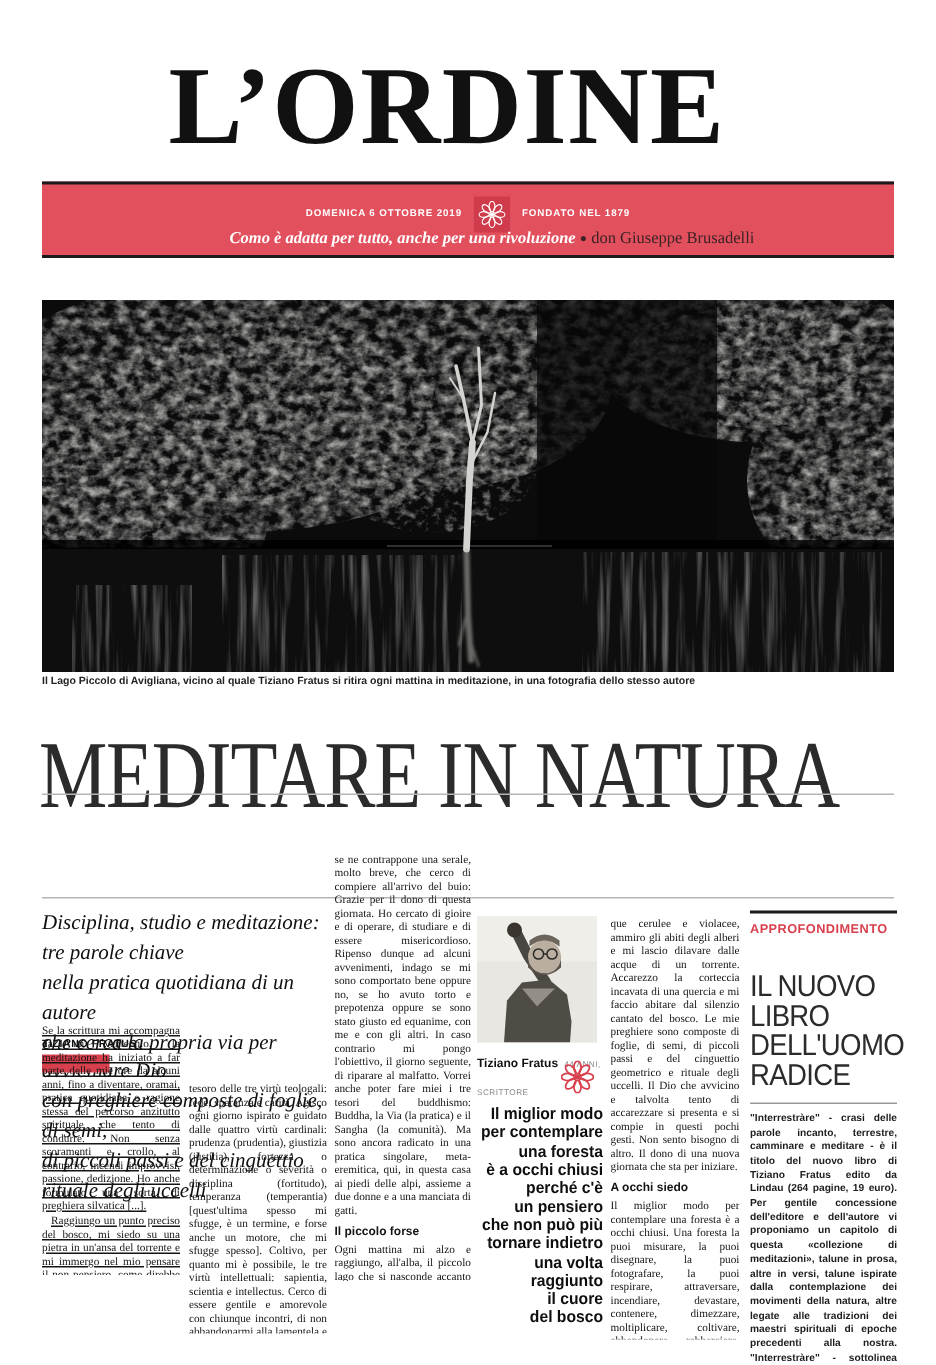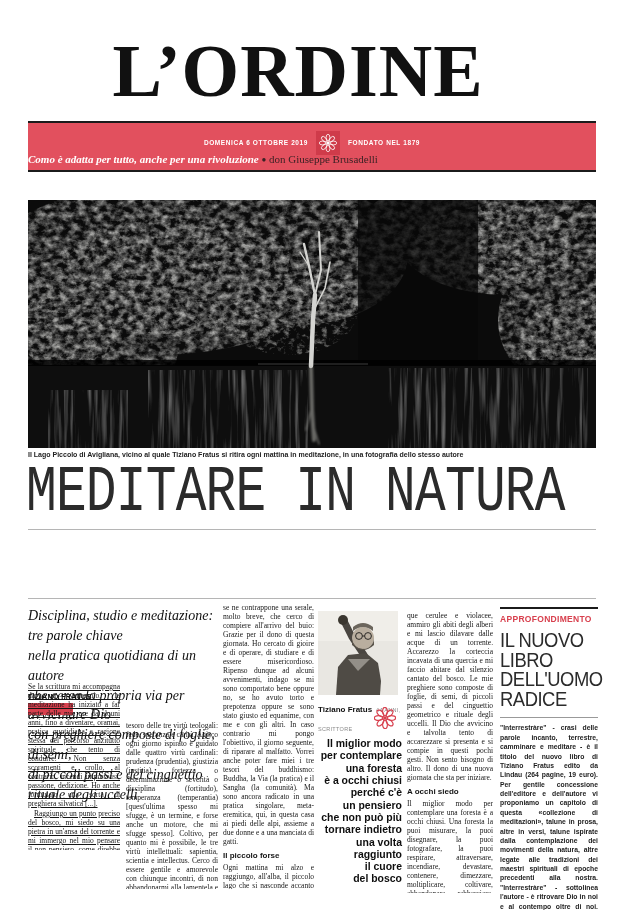--- a/index.html
+++ b/index.html
@@ -15,75 +15,75 @@
 
   
   #banner{left:28px;top:121px;width:568px;height:47px;background:#e2505e;
           border-top:2px solid #1b1b1b;border-bottom:2px solid #1b1b1b;}
   .banner-row{position:absolute;left:0;top:6px;width:100%;display:flex;
               justify-content:center;align-items:center;gap:8px;}
   .banner-small{font-family:"Liberation Sans",sans-serif;font-weight:bold;
                 font-size:6.5px;letter-spacing:.6px;color:#fff;}
   #rosette-square{width:24px;height:24px;background:#cf3b4a;display:flex;
                   align-items:center;justify-content:center;margin-top:2px;}
-  #tagline-row{position:absolute;left:0;top:30px;width:100%;text-align:left;
+  #tagline-row{position:absolute;left:16px;top:30px;width:100%;text-align:center;
                font-size:11px;color:#fff;}
   #tagline-row .tb{font-weight:bold;font-style:italic;}
   #tagline-row .dot{font-size:8px;vertical-align:1px;color:#3c2225;}
   #tagline-row .auth{color:#3c2225;}
 
   
   #lake{left:28px;top:200px;width:568px;height:248px;background:#0d0d0d;}
 
   
   #caption{left:28px;top:451px;width:568px;font-family:"Liberation Sans",sans-serif;
            font-weight:bold;font-size:7px;color:#222;}
 
   
-  .hl{left:26px;width:568px;font-family:Liberation Mono, monospace;
+  .hl{left:26px;width:568px;font-family:Liberation Serif, serif;
       font-weight:200;font-size:64px;line-height:1.0;color:#2b2b2b;
-      letter-spacing:-1px;white-space:nowrap;}
+      letter-spacing:-1px;white-space:nowrap;margin-top:24px;}
   .hl > span{display:inline-block;transform:scaleX(.80);transform-origin:left center;width:125%;}
   .rule{left:28px;width:568px;height:0;border-top:1px solid #b5b5b5;}
 
   
   #standfirst{left:28px;top:606px;width:200px;font-style:italic;font-size:14px;
               line-height:1.42;color:#101010;}
   #byline{left:28px;top:693px;font-family:"Liberation Sans",sans-serif;
           font-weight:bold;font-size:7px;letter-spacing:.4px;color:#111;}
   #byline-mark{left:28px;top:703px;width:45px;height:12px;background:#d8404e;}
 
   
   .col{font-size:7.5px;line-height:1.2;text-align:justify;color:#151515;overflow:hidden;}
   .col p{margin:0 0 1px 0;}
   .col p+p{text-indent:6px;}
   .subhead{font-family:"Liberation Sans",sans-serif;font-weight:bold;font-size:8px;
            margin:5px 0 2px 0;text-align:left;}
   #col1{left:28px;top:682px;width:92px;height:168px;text-decoration:underline;}
   #col2{left:126px;top:721px;width:92px;height:168px;}
-  #col3{left:223px;top:603px;width:91px;height:286px;}
+  #col3{left:223px;top:568px;width:91px;height:286px;}
   #col4{left:407px;top:611px;width:86px;height:282px;}
 
   
   #portrait{left:318px;top:611px;width:80px;height:84px;background:#e7e5e0;}
   #portrait-caption{left:318px;top:697px;width:84px;line-height:1.2;}
   #portrait-caption .nm{font-family:"Liberation Sans",sans-serif;font-weight:bold;font-size:8px;color:#111;}
   #portrait-caption .mt{font-family:"Liberation Sans",sans-serif;font-size:5.5px;color:#8a8a8a;letter-spacing:.3px;}
   #article-rosette{left:374px;top:707px;width:22px;height:22px;}
 
   
   #pullquote{left:306px;top:737px;width:96px;text-align:right;
              font-family:"Liberation Sans",sans-serif;font-weight:bold;
              font-size:11px;line-height:1.12;color:#0e0e0e;
              transform:scaleX(.95);transform-origin:right center;}
 
   
   #sidebar{left:500px;top:607px;width:98px;border-top:2px solid #1b1b1b;}
   #sidebar-kicker{font-family:"Liberation Sans",sans-serif;font-weight:bold;
-                  font-size:8.5px;letter-spacing:.3px;color:#d8404e;margin:5px 0 7px 0;}
+                  font-size:8.5px;letter-spacing:.3px;color:#d8404e;margin:5px 0 25px 0;}
   #sidebar-title{font-family:"Liberation Sans",sans-serif;font-weight:200;
                  font-size:20px;line-height:.98;color:#2b2b2b;letter-spacing:-.5px;
                  transform:scaleX(.92);transform-origin:left center;width:108%;}
   #sidebar-rule{width:98px;border-top:1px solid #999;margin:8px 0 5px 0;}
   #sidebar-body{font-family:"Liberation Sans",sans-serif;font-weight:bold;
                 font-size:6.8px;line-height:1.38;text-align:justify;color:#1c1c1c;
                 max-height:200px;overflow:hidden;}
 </style>
 </head>
 <body>

